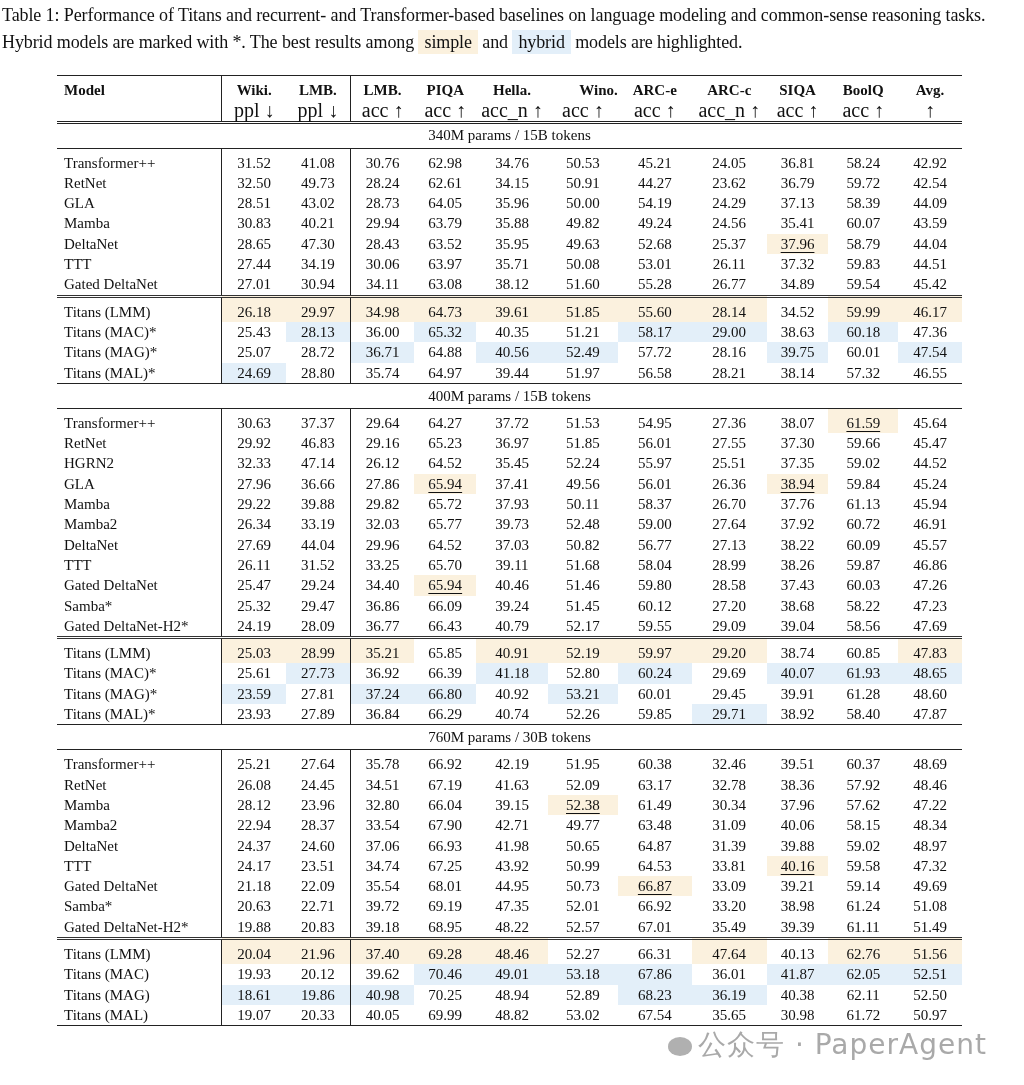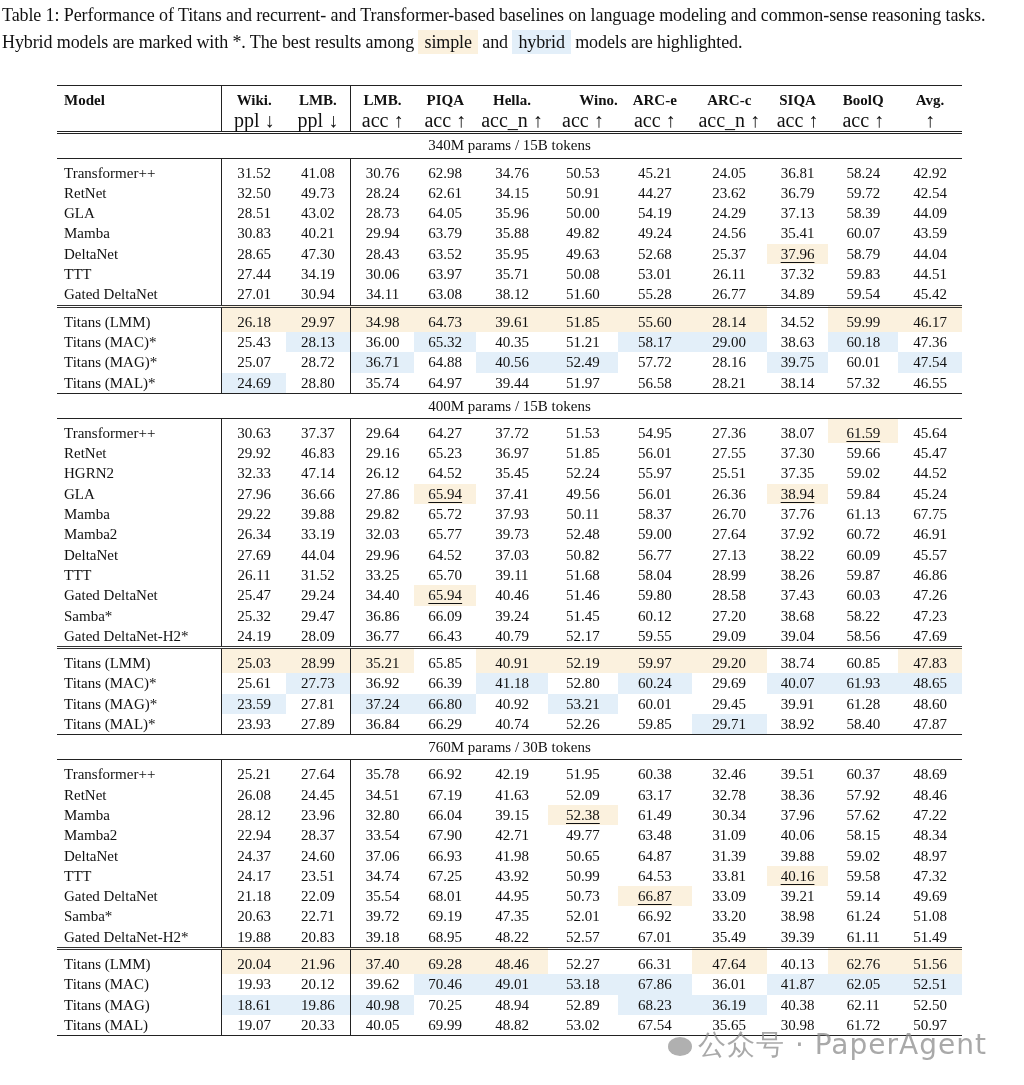--- a/index.html
+++ b/index.html
@@ -2,21 +2,21 @@
 <html><head>
 <meta charset="utf-8">
 <style>
   html, body { margin: 0; padding: 0; background: #ffffff; }
   body { width: 1024px; height: 1085px; overflow: hidden; position: relative;
          font-family: "Liberation Serif", "DejaVu Serif", serif; color: #111; }
   .caption { position: absolute; left: 2px; top: 2px; width: 1020px; font-size: 18px; line-height: 27px; letter-spacing: -0.1px; }
   .caption .hl { padding: 2px 6px; }
   .hl-simple { background: #fbf1de; }
   .hl-hybrid { background: #e3eff9; }
-  table { position: absolute; left: 57px; top: 85px; width: 905px; border-collapse: collapse;
+  table { position: absolute; left: 57px; top: 75px; width: 905px; border-collapse: collapse;
           font-size: 15px; }
   td, th { padding: 0; height: 20.3px; line-height: 20.3px; text-align: center; white-space: nowrap; }
   th { font-weight: bold; }
   .c-model { text-align: left; padding-left: 7px; width: 153px; }
   .c-w { width: 62px; }
   .c-lmbp { width: 62px; }
   .c-lmba { width: 62px; }
   .c-piqa { width: 60px; }
   .c-hella { width: 70px; }
   .c-wino { width: 68px; text-align: right; }
@@ -297,21 +297,21 @@
         <td class="vl"><span>29.22</span></td>
         <td class=""><span>39.88</span></td>
         <td class="vl"><span>29.82</span></td>
         <td class=""><span>65.72</span></td>
         <td class=""><span>37.93</span></td>
         <td class=""><span>50.11</span></td>
         <td class=""><span>58.37</span></td>
         <td class=""><span>26.70</span></td>
         <td class=""><span>37.76</span></td>
         <td class=""><span>61.13</span></td>
-        <td class=""><span>67.75</span></td>
+        <td class=""><span>45.94</span></td>
       </tr>
       <tr class="">
         <td class="c-model">Mamba2</td>
         <td class="vl"><span>26.34</span></td>
         <td class=""><span>33.19</span></td>
         <td class="vl"><span>32.03</span></td>
         <td class=""><span>65.77</span></td>
         <td class=""><span>39.73</span></td>
         <td class=""><span>52.48</span></td>
         <td class=""><span>59.00</span></td>

